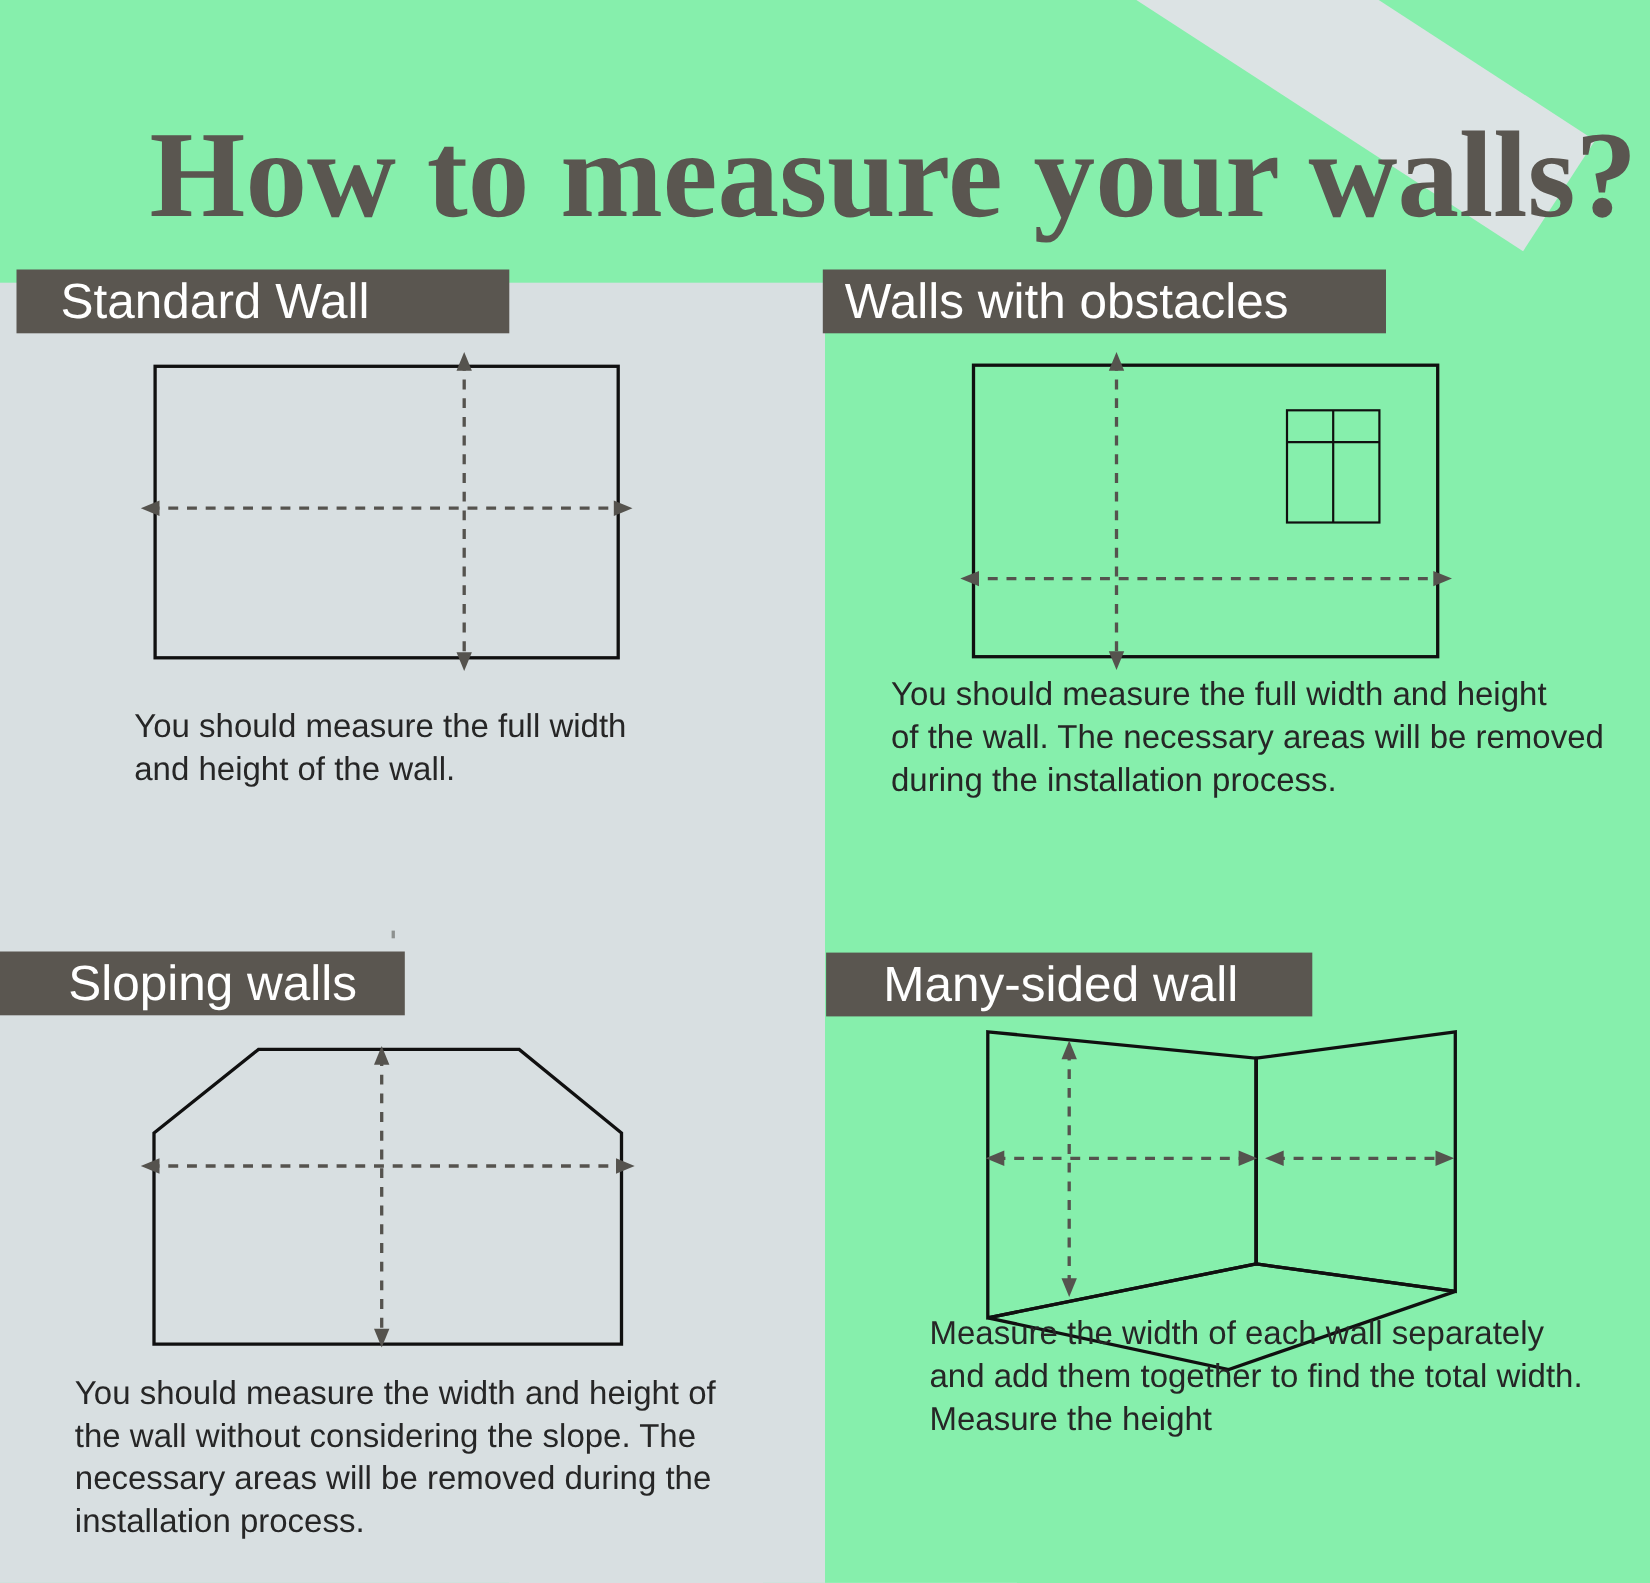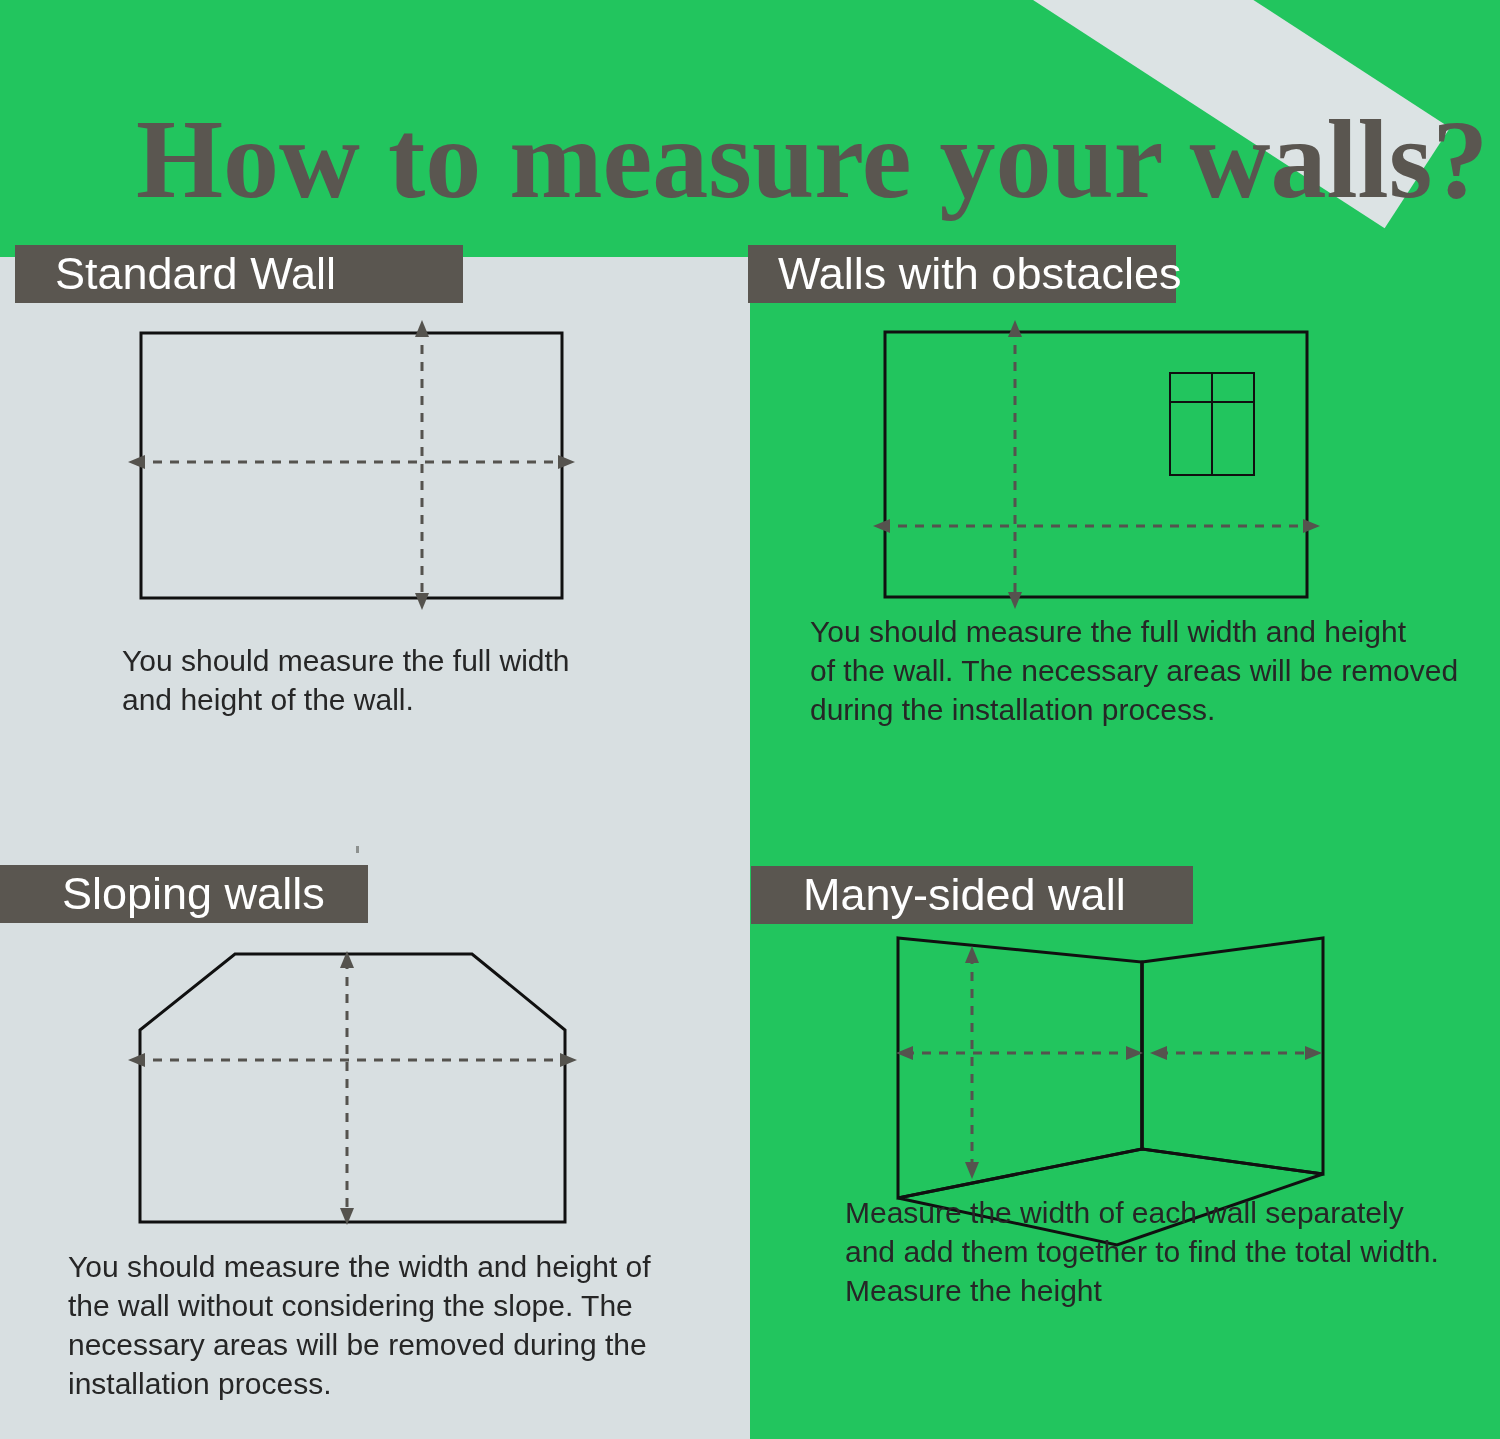--- a/index.html
+++ b/index.html
@@ -5,21 +5,21 @@
   html, body {
     margin: 0;
     padding: 0;
     background: #ffffff;
   }
   #page {
     position: relative;
     width: 1500px;
     height: 1439px;
     overflow: hidden;
-    background: #22c55e;
+    background: #86efac;
     font-family: "Liberation Sans", sans-serif;
   }
 
   
   #ribbon {
     position: absolute;
     left: 930px;
     top: -210px;
     width: 620px;
     height: 120px;
@@ -58,21 +58,21 @@
     background: #5a5650;
     color: #ffffff;
     font-family: "Liberation Sans", sans-serif;
     font-size: 45px;
     line-height: 58px;
     height: 58px;
     white-space: nowrap;
     box-sizing: border-box;
   }
   #bar-standard    { left: 15px;   top: 245px; width: 448px; padding-left: 40px; }
-  #bar-obstacles   { left: 748px; top: 245px; width: 428px; padding-left: 30px; }
+  #bar-obstacles   { left: 748px; top: 245px; width: 512px; padding-left: 20px; }
   #bar-sloping     { left: 0px;   top: 865px; width: 368px; padding-left: 62px; }
   #bar-manysided   { left: 751px; top: 866px; width: 442px; padding-left: 52px; }
 
   
   .caption {
     position: absolute;
     color: #262626;
     font-family: "Liberation Sans", sans-serif;
     font-size: 30px;
     line-height: 39px;

